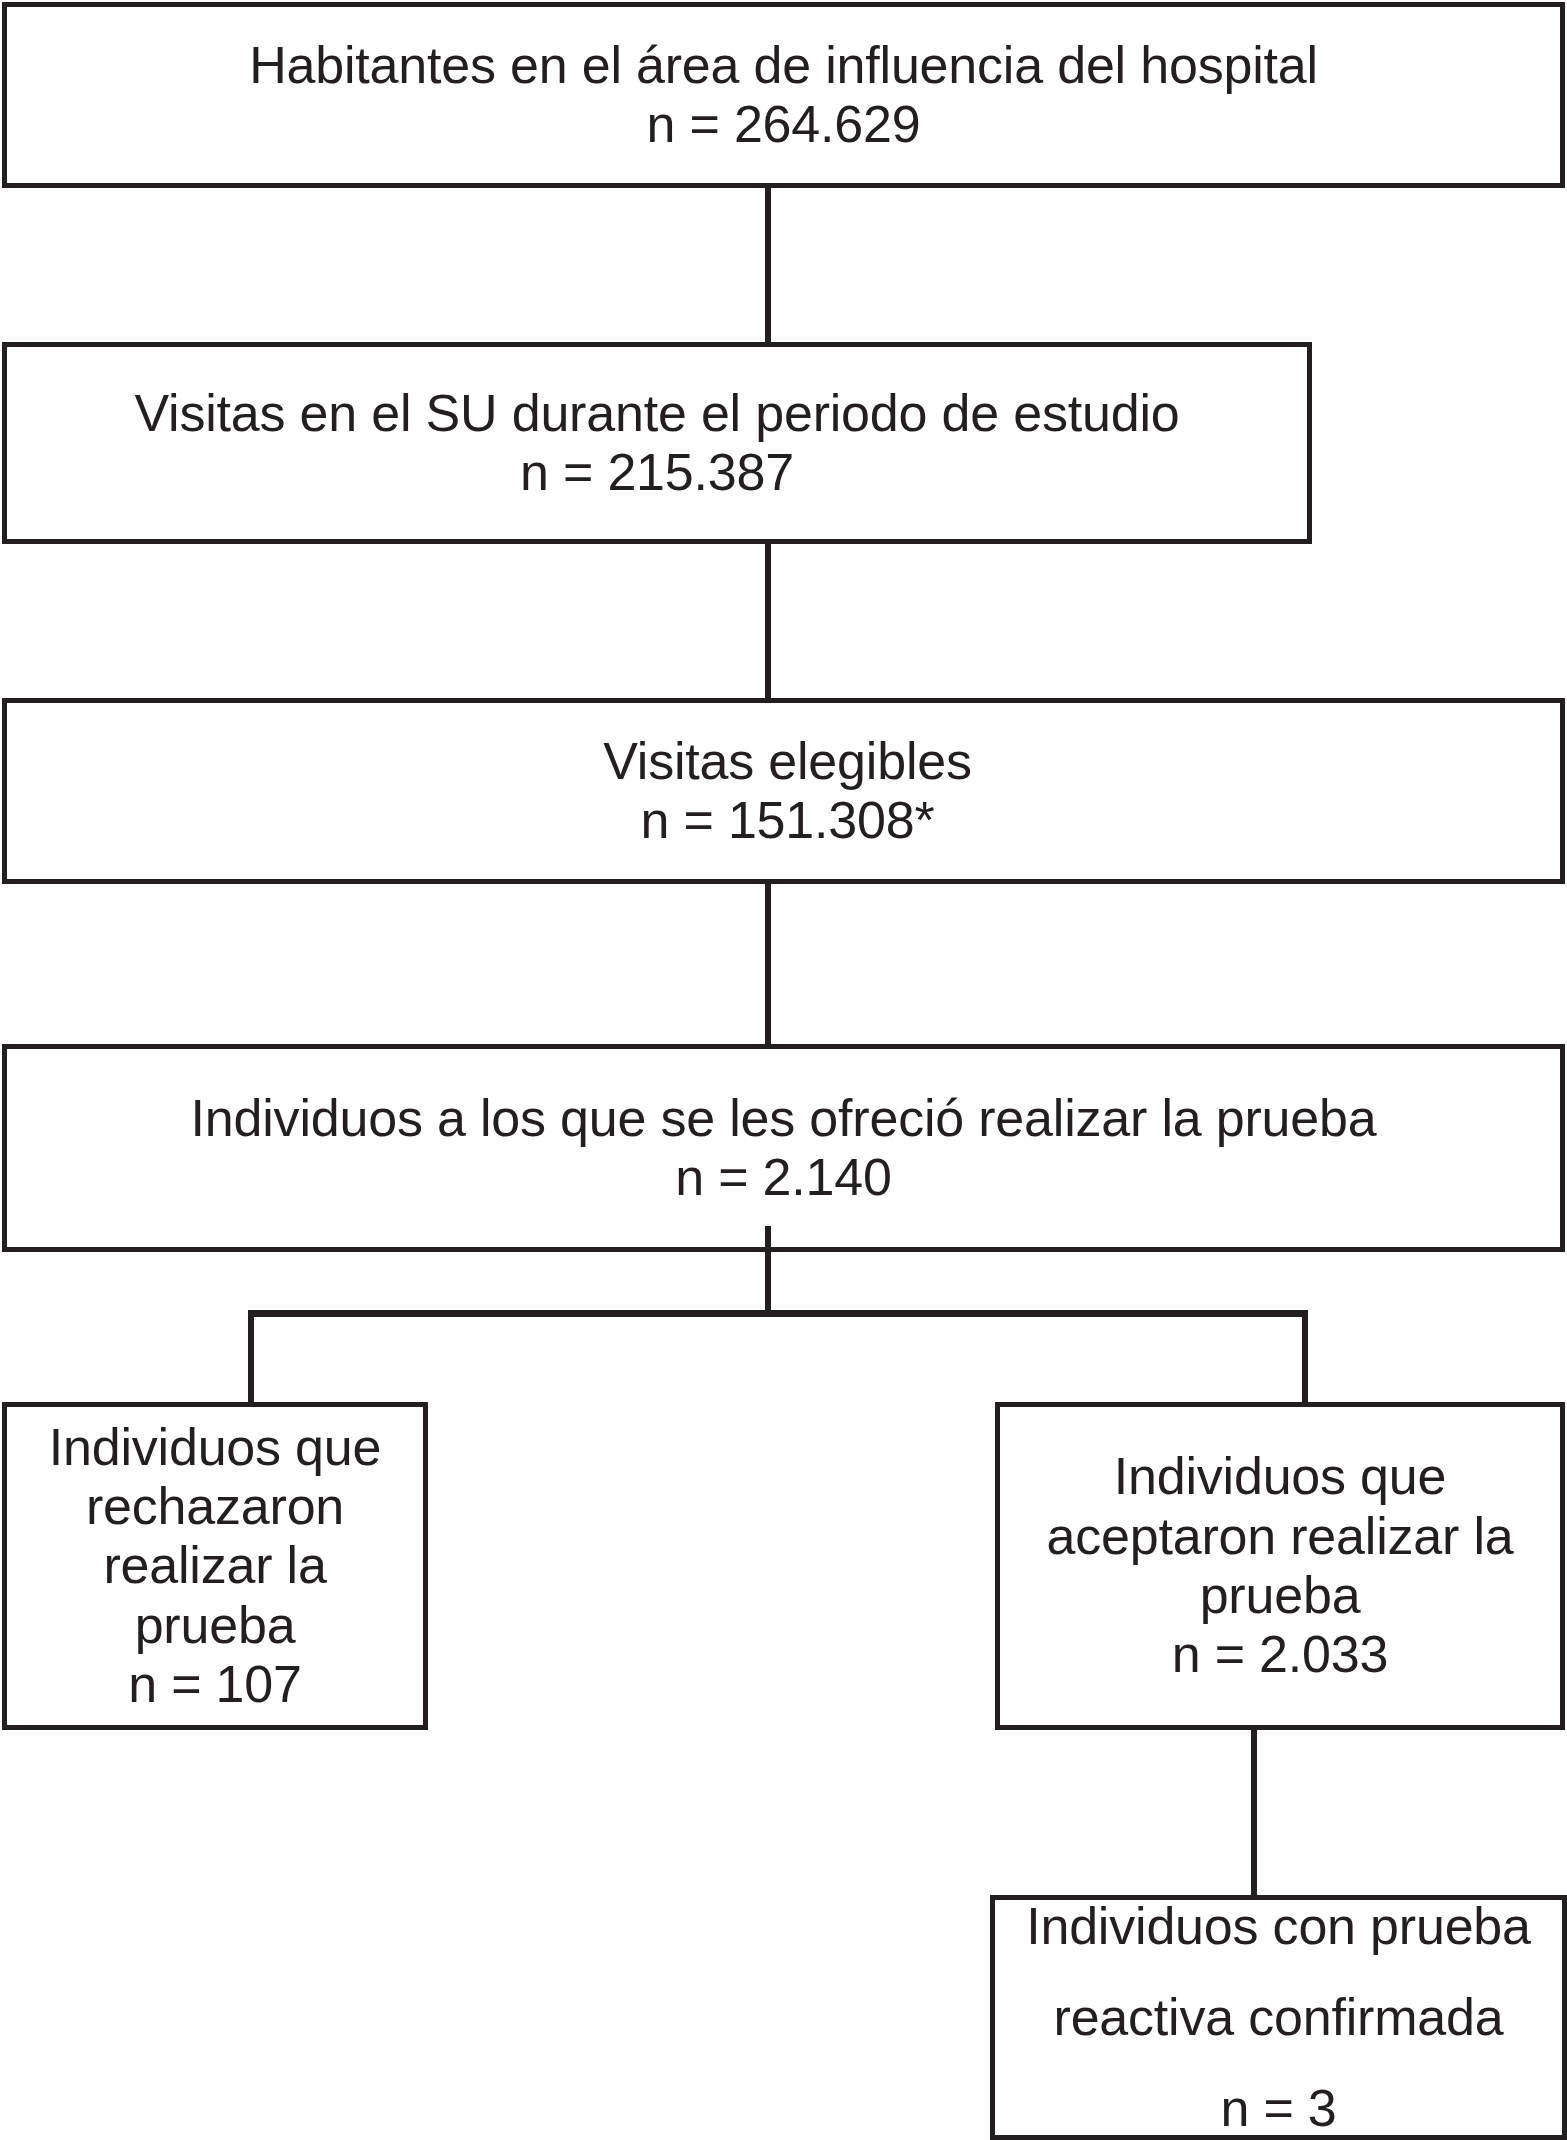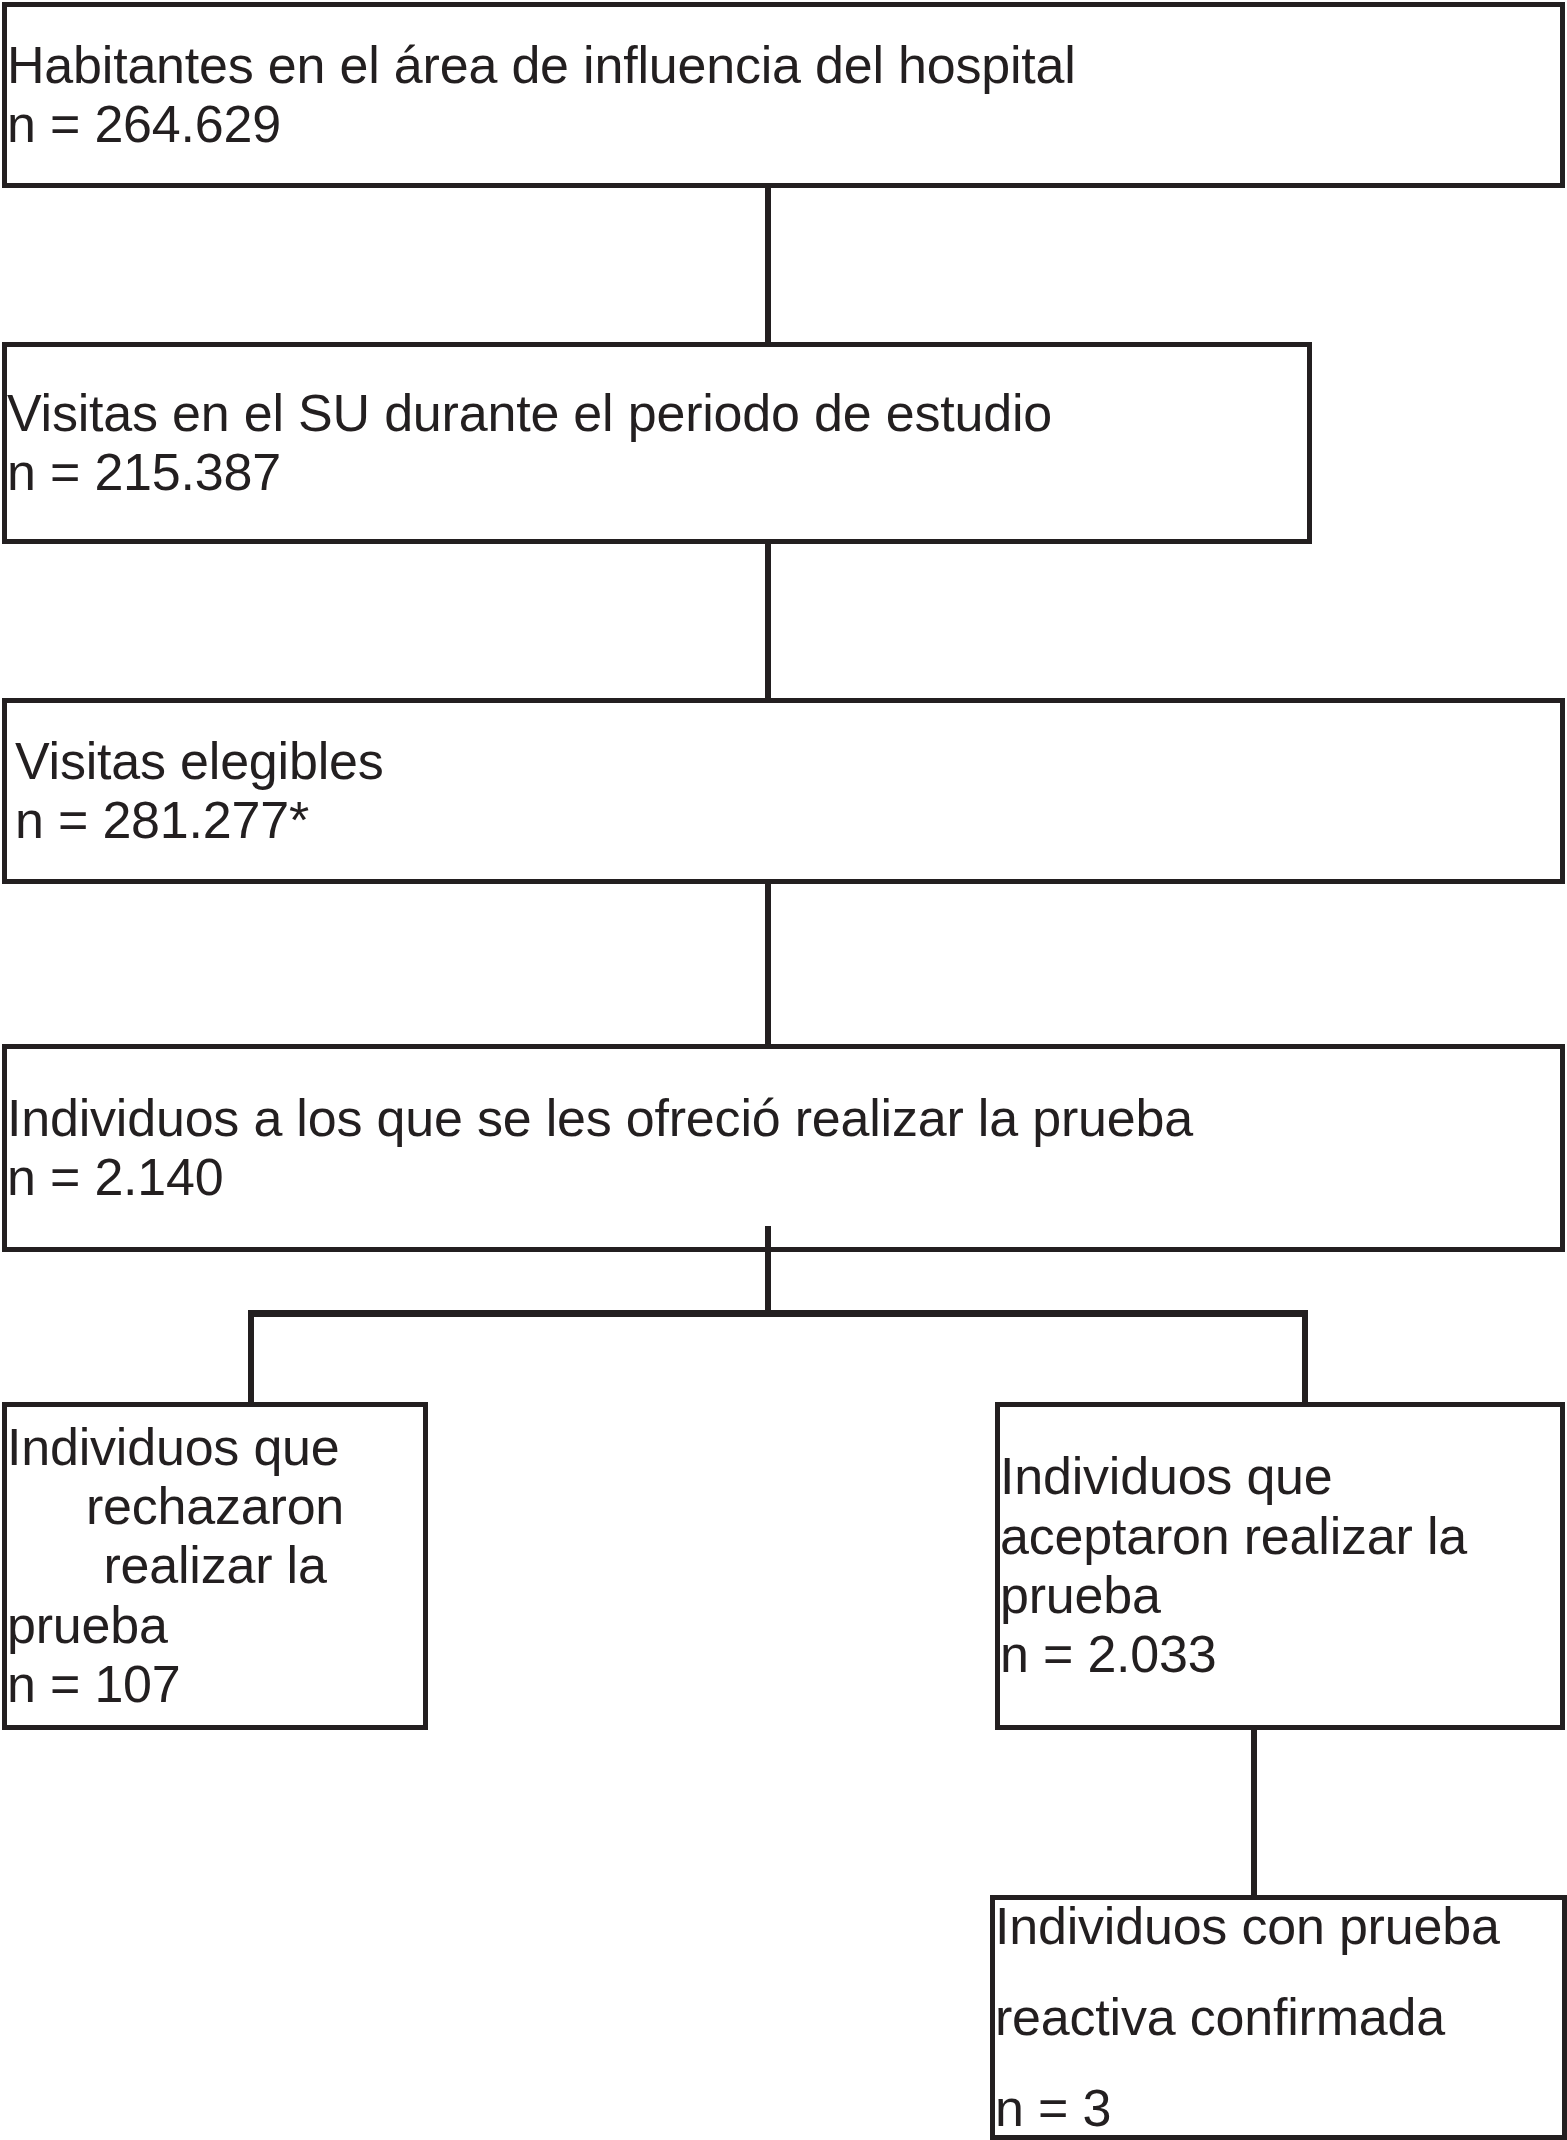--- a/index.html
+++ b/index.html
@@ -15,21 +15,21 @@
     font-family: "Liberation Sans", sans-serif;
     overflow: hidden;
   }
   .node {
     position: absolute;
     box-sizing: border-box;
     border: 5px solid #231f20;
     background: #ffffff;
     display: flex;
     flex-direction: column;
-    align-items: flex-start;
+    align-items: center;
     justify-content: center;
     text-align: center;
     color: #231f20;
     font-size: 52px;
     line-height: 1.14;
     letter-spacing: -0.2px;
   }
   .node .line {
     display: block;
     white-space: nowrap;
@@ -74,21 +74,21 @@
 
   <div class="node" id="node-visitas-su">
     <span class="line">Visitas en el SU durante el periodo de estudio</span>
     <span class="line">n = 215.387</span>
   </div>
 
   <div class="connector" id="conn-2"></div>
 
   <div class="node" id="node-elegibles">
     <span class="line">Visitas elegibles</span>
-    <span class="line">n = 281.277*</span>
+    <span class="line">n = 151.308*</span>
   </div>
 
   <div class="connector" id="conn-3"></div>
 
   <div class="node" id="node-ofrecio">
     <span class="line">Individuos a los que se les ofreció realizar la prueba</span>
     <span class="line">n = 2.140</span>
   </div>
 
   <div class="connector" id="conn-4"></div>

